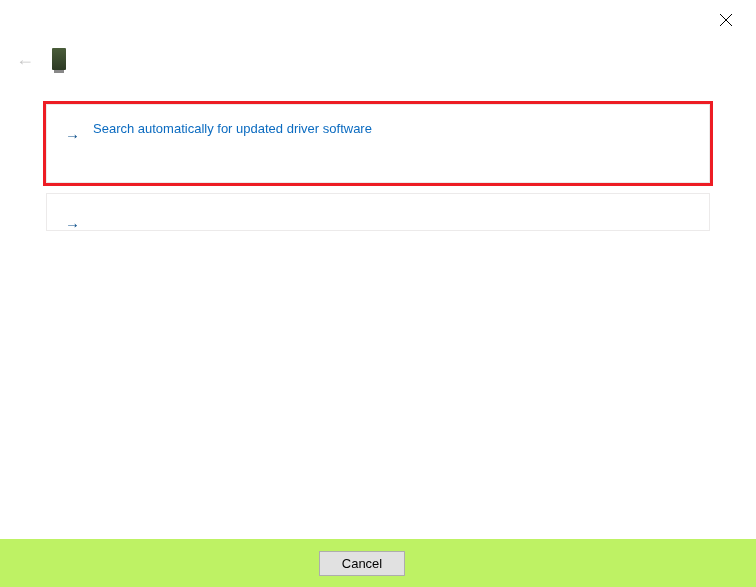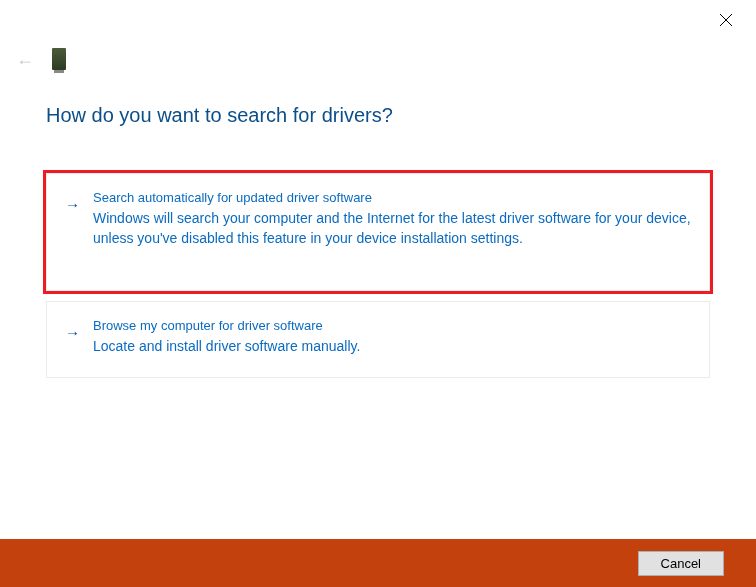--- a/index.html
+++ b/index.html
@@ -96,23 +96,23 @@
       color: #0b6bc0;
       font-size: 14px;
       line-height: 1.4;
     }
     .footer {
       position: absolute;
       bottom: 0;
       left: 0;
       right: 0;
       height: 48px;
-      background: #c2410c;
+      background: #bef264;
       display: flex;
-      justify-content: flex-end;
+      justify-content: center;
       align-items: center;
       padding-right: 32px;
     }
     .cancel-btn {
       background: #e1e1e1;
       border: 1px solid #adadad;
       padding: 4px 22px;
       font-size: 13px;
       font-family: inherit;
       cursor: pointer;
@@ -127,34 +127,28 @@
     <line x1="12" y1="0" x2="0" y2="12" stroke="#000" stroke-width="1"></line>
   </svg>
 </div>
 
 <div class="header">
   <span class="back-arrow">←</span>
   <span class="device-icon"></span>
 </div>
 
 <div class="content">
-  <h1 class="main-heading">How do you want to search for drivers?</h1>
 
   <div class="option-card highlighted">
     <span class="option-arrow">→</span>
     <div class="option-content">
       <div class="option-title">Search automatically for updated driver software</div>
-      <div class="option-desc">Windows will search your computer and the Internet for the latest driver software for your device, unless you've disabled this feature in your device installation settings.</div>
     </div>
   </div>
 
   <div class="option-card">
     <span class="option-arrow">→</span>
-    <div class="option-content">
-      <div class="option-title">Browse my computer for driver software</div>
-      <div class="option-desc">Locate and install driver software manually.</div>
-    </div>
   </div>
 </div>
 
 <div class="footer">
   <button class="cancel-btn">Cancel</button>
 </div>
 
 </body></html>

